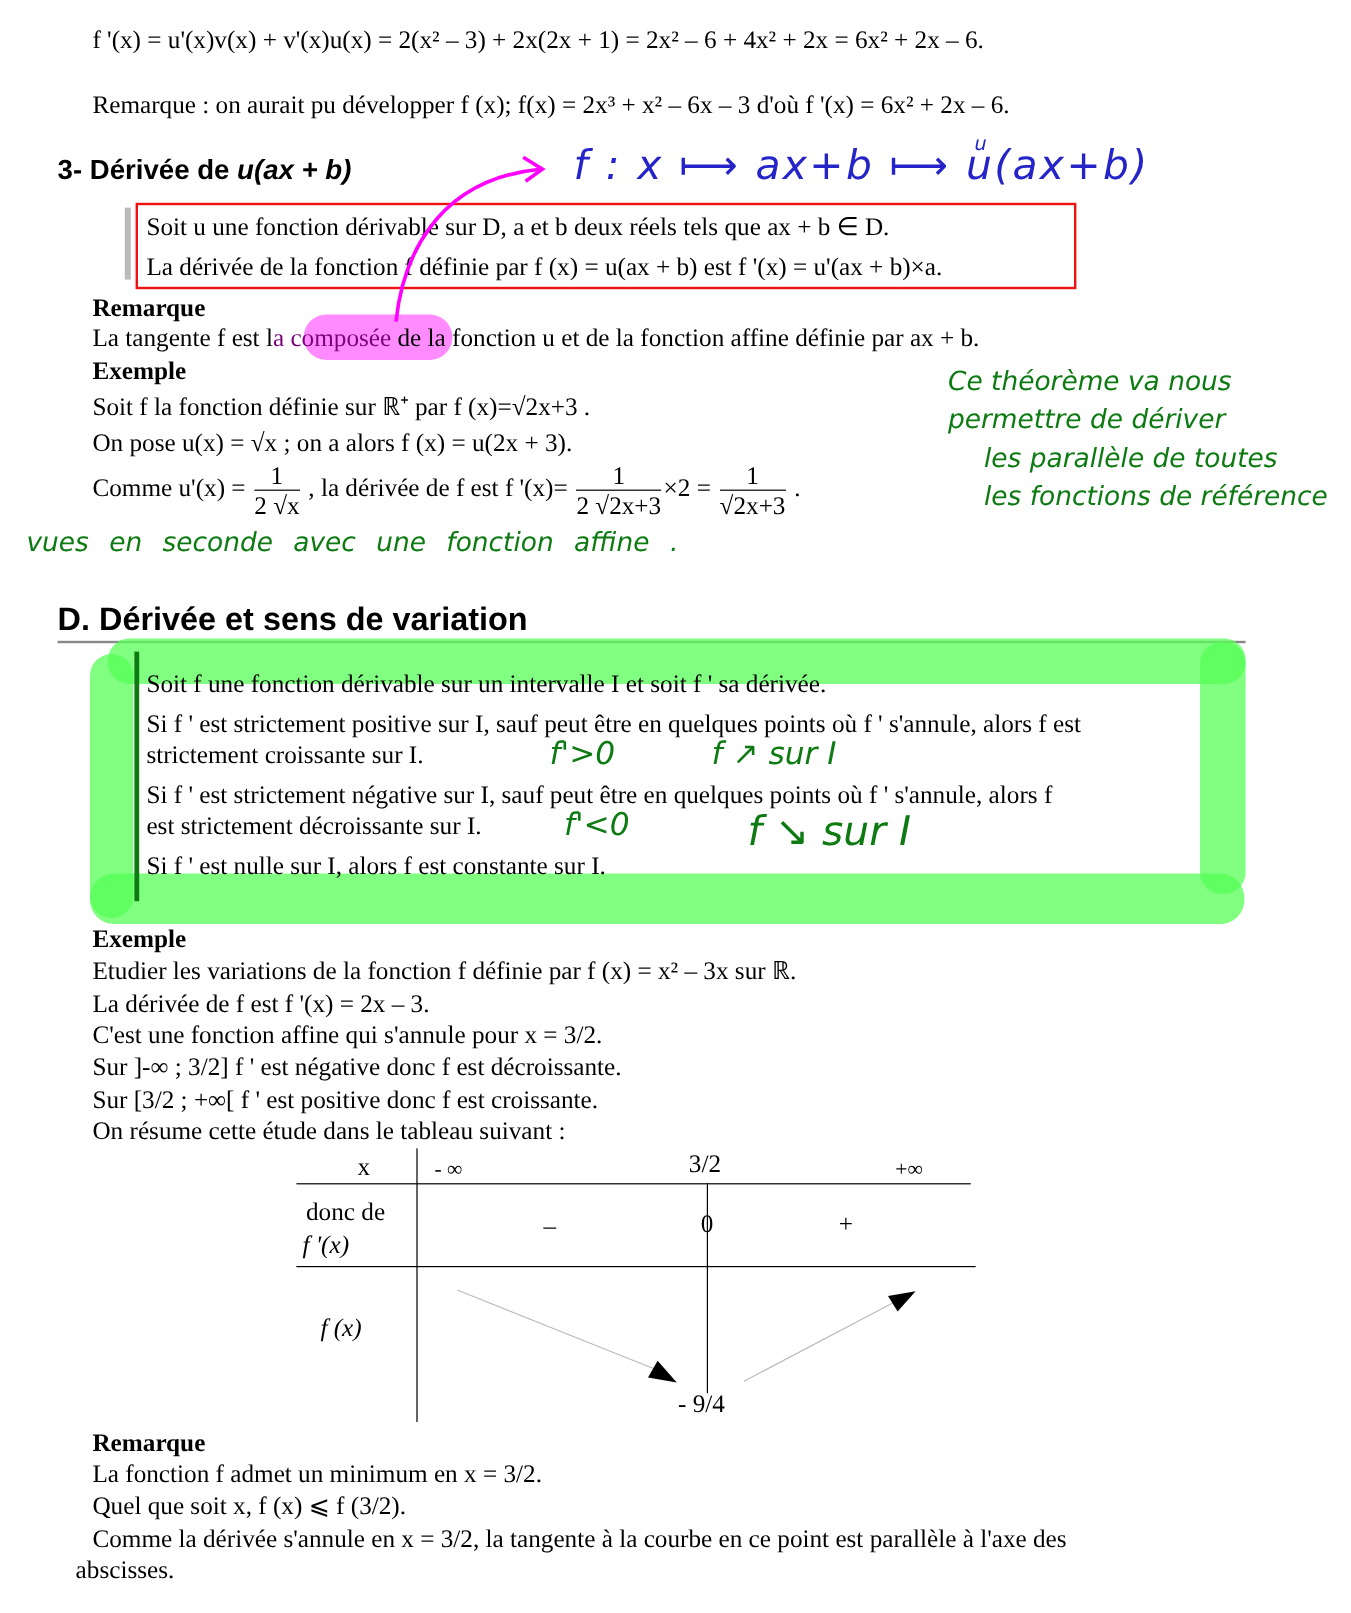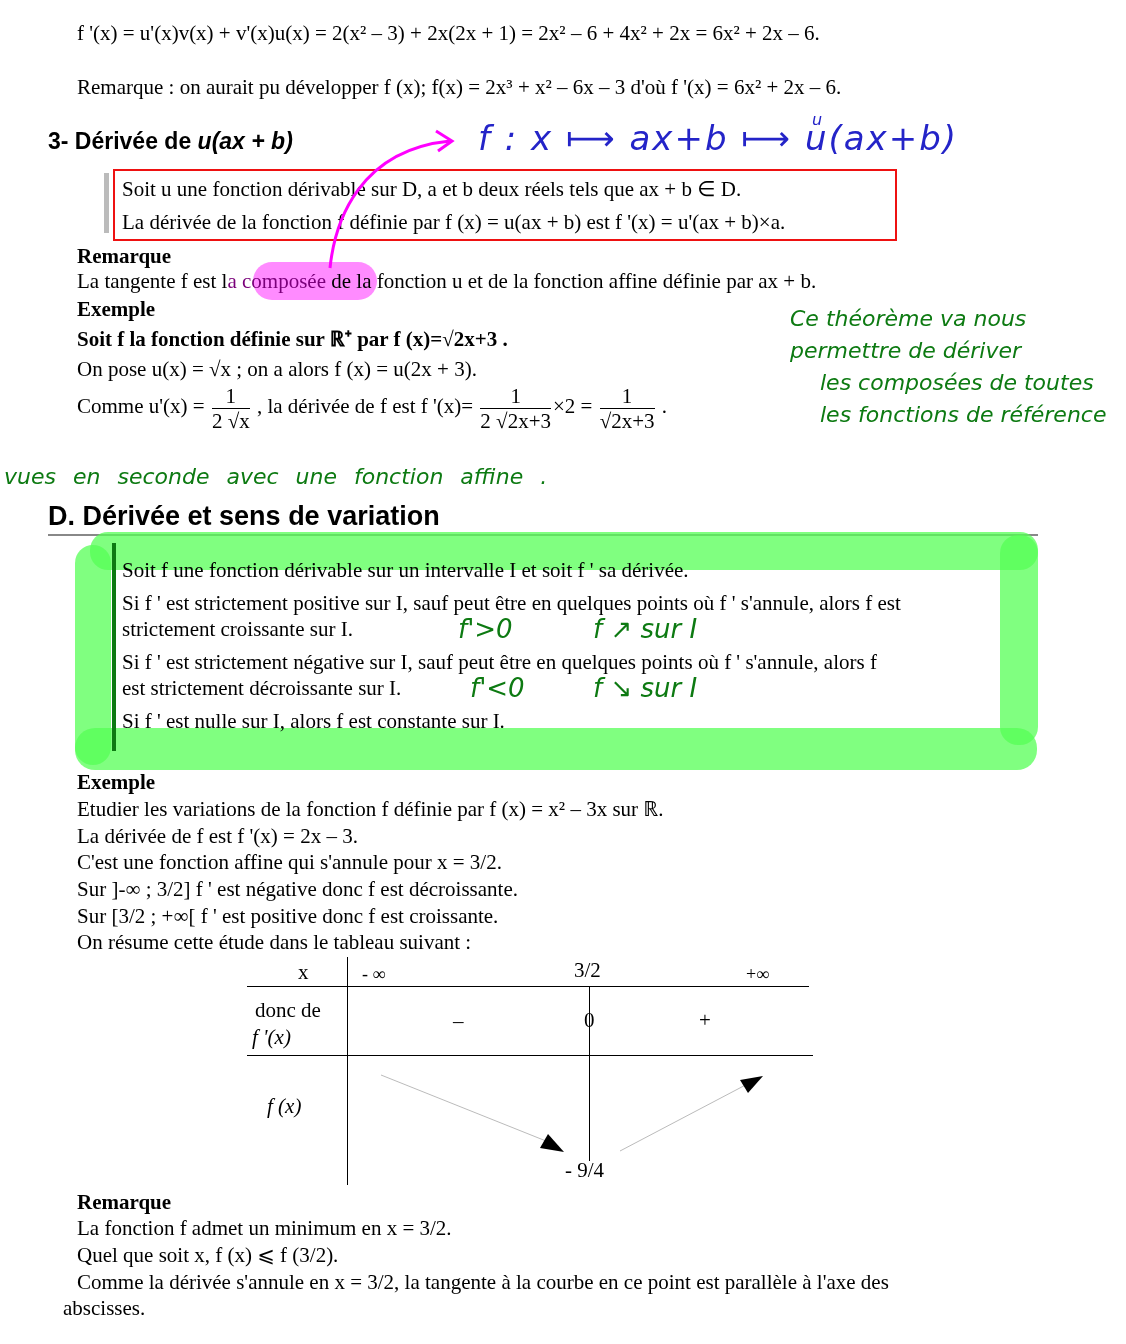--- a/index.html
+++ b/index.html
@@ -44,58 +44,58 @@
   <path d="M330 268 C 335 220, 360 150, 450 141" stroke="#ff00ff" stroke-width="3" fill="none"></path>
   <path d="M436 131 L 452 141 L 438 151" stroke="#ff00ff" stroke-width="3" fill="none"></path>
 </svg>
 
 <div class="abs t bold" style="left:77px;top:243px;">Remarque</div>
 <div class="abs t" style="left:77px;top:268px;">
   <span>La tangente f  est l</span><span style="color:#7a007a;">a composée</span><span> de la fonction u et de la fonction affine définie par ax + b.</span>
 </div>
 
 <div class="abs t bold" style="left:77px;top:296px;">Exemple</div>
-<div class="abs t" style="left:77px;top:326px;font-weight:bold;">Soit f la fonction définie sur ℝ⁺ par  f (x)=√2x+3 .</div>
+<div class="abs t" style="left:77px;top:326px;">Soit f la fonction définie sur ℝ⁺ par  f (x)=√2x+3 .</div>
 <div class="abs t" style="left:77px;top:356px;">On pose u(x) =  √x ; on a alors f (x) = u(2x + 3).</div>
 <div class="abs t" style="left:77px;top:384px;">
   <span>Comme u'(x) = </span>
   <span class="frac"><span class="num">1</span><span>2 √x</span></span>
   <span> , la dérivée de f est  f '(x)=</span>
   <span class="frac"><span class="num">1</span><span>2 √2x+3</span></span><span>×2 =</span>
   <span class="frac"><span class="num">1</span><span>√2x+3</span></span><span> .</span>
 </div>
 
 <div class="abs hand hand-green" style="left:790px;top:303px;line-height:32px;">
   <div>Ce théorème va nous</div>
   <div>permettre de dériver</div>
-  <div style="padding-left:30px;">les composées de toutes</div>
+  <div style="padding-left:30px;">les parallèle de toutes</div>
   <div style="padding-left:30px;text-align:center;">les fonctions de référence</div>
 </div>
-<div class="abs hand hand-green" style="left:4px;top:440px;word-spacing:10px;margin-top:24px;">vues en seconde   avec   une   fonction affine .</div>
+<div class="abs hand hand-green" style="left:22px;top:440px;word-spacing:10px;">vues en seconde   avec   une   fonction affine .</div>
 
 <div class="abs h2" style="left:48px;top:501px;">D. Dérivée et sens de variation</div>
 <div class="abs" style="left:48px;top:534px;width:990px;height:2px;background:#888;"></div>
 
 <div class="abs" style="left:90px;top:532px;width:948px;height:38px;background:#55ff55;opacity:0.75;border-radius:18px;"></div>
 <div class="abs" style="left:75px;top:728px;width:962px;height:42px;background:#55ff55;opacity:0.75;border-radius:20px;"></div>
 <div class="abs" style="left:75px;top:545px;width:36px;height:220px;background:#55ff55;opacity:0.75;border-radius:18px;"></div>
 <div class="abs" style="left:1000px;top:535px;width:38px;height:210px;background:#55ff55;opacity:0.75;border-radius:18px;"></div>
 <div class="abs" style="left:112px;top:543px;width:4px;height:208px;background:#0d7a12;"></div>
 
 <div class="abs t" style="left:122px;top:557px;">Soit f une fonction dérivable sur un intervalle I et soit f ' sa dérivée.</div>
 <div class="abs t" style="left:122px;top:590px;">Si f ' est strictement positive sur I, sauf peut être en quelques points où f ' s'annule, alors f est</div>
 <div class="abs t" style="left:122px;top:616px;">strictement croissante sur I.</div>
 <div class="abs t" style="left:122px;top:649px;">Si f ' est strictement négative sur I, sauf peut être en quelques points où f ' s'annule, alors f</div>
 <div class="abs t" style="left:122px;top:675px;">est strictement décroissante sur I.</div>
 <div class="abs t" style="left:122px;top:708px;">Si f ' est nulle sur I, alors f est constante sur I.</div>
 
 <div class="abs hand hand-green" style="left:458px;top:614px;font-size:26px;">f'&gt;0</div>
 <div class="abs hand hand-green" style="left:593px;top:614px;font-size:26px;">f ↗ sur I</div>
 <div class="abs hand hand-green" style="left:470px;top:673px;font-size:26px;">f'&lt;0</div>
-<div class="abs hand hand-green" style="left:593px;top:673px;font-size:26px;">f ↘ sur I</div>
+<div class="abs hand hand-green" style="left:623px;top:673px;font-size:34px;">f ↘ sur I</div>
 
 <div class="abs t bold" style="left:77px;top:769px;">Exemple</div>
 <div class="abs t" style="left:77px;top:796px;">Etudier les variations de la fonction f définie par f (x) = x² – 3x sur ℝ.</div>
 <div class="abs t" style="left:77px;top:823px;">La dérivée de f est f '(x) = 2x – 3.</div>
 <div class="abs t" style="left:77px;top:849px;">C'est une fonction affine qui s'annule pour x = 3/2.</div>
 <div class="abs t" style="left:77px;top:876px;">Sur ]-∞ ; 3/2] f ' est négative donc f  est décroissante.</div>
 <div class="abs t" style="left:77px;top:903px;">Sur [3/2 ; +∞[  f ' est positive donc f est croissante.</div>
 <div class="abs t" style="left:77px;top:929px;">On résume cette étude dans le tableau suivant :</div>
 
 <div>

